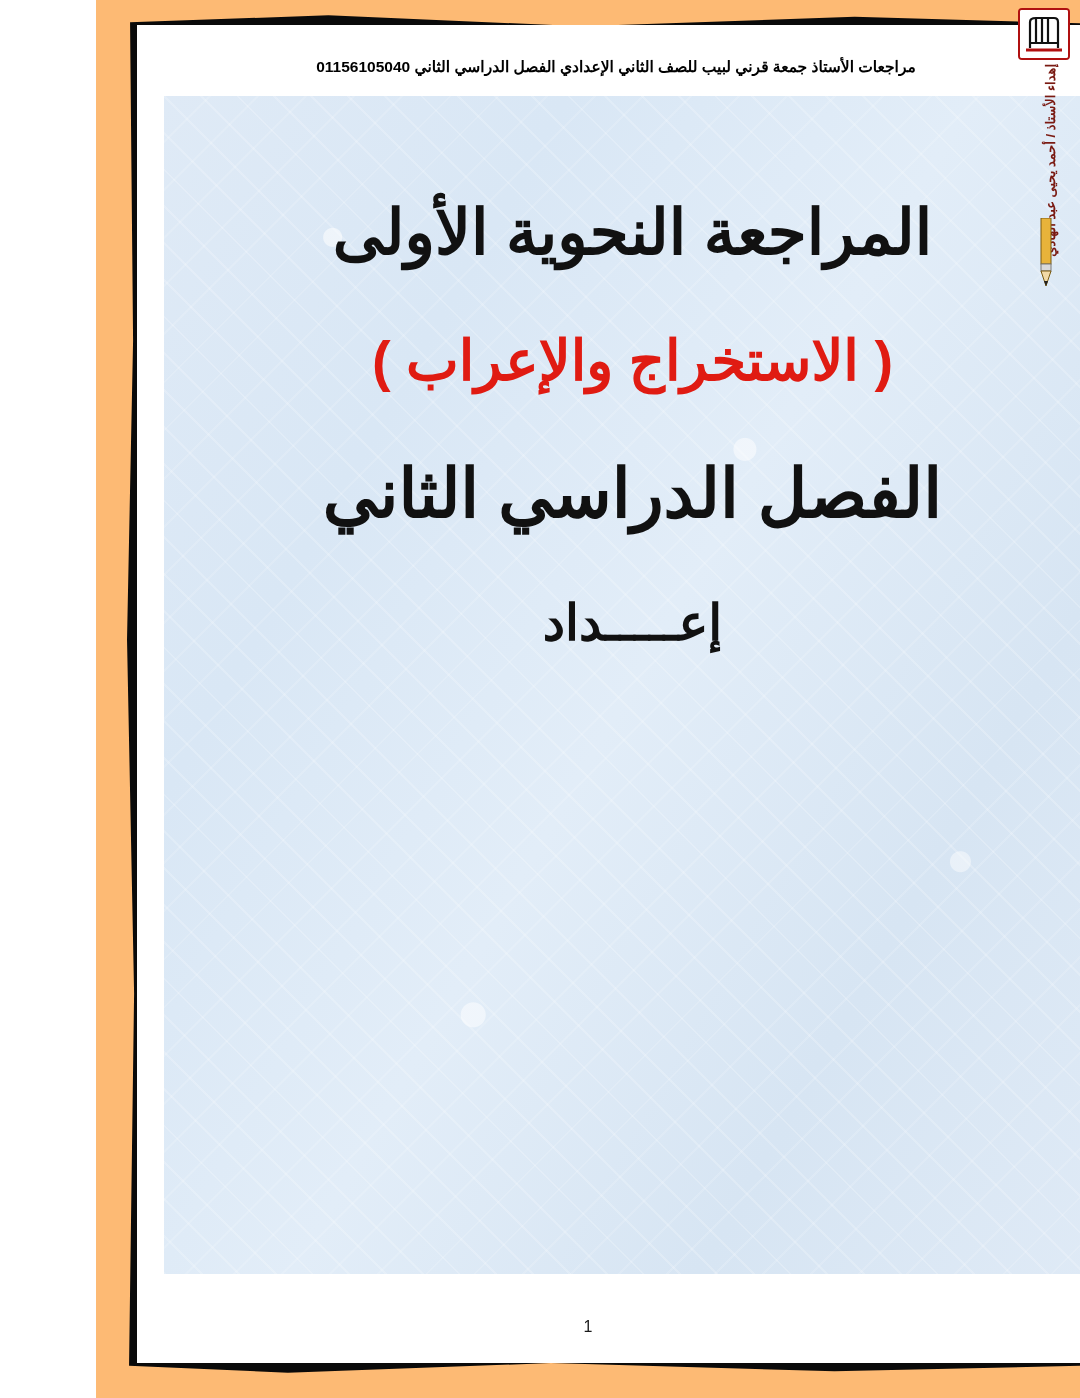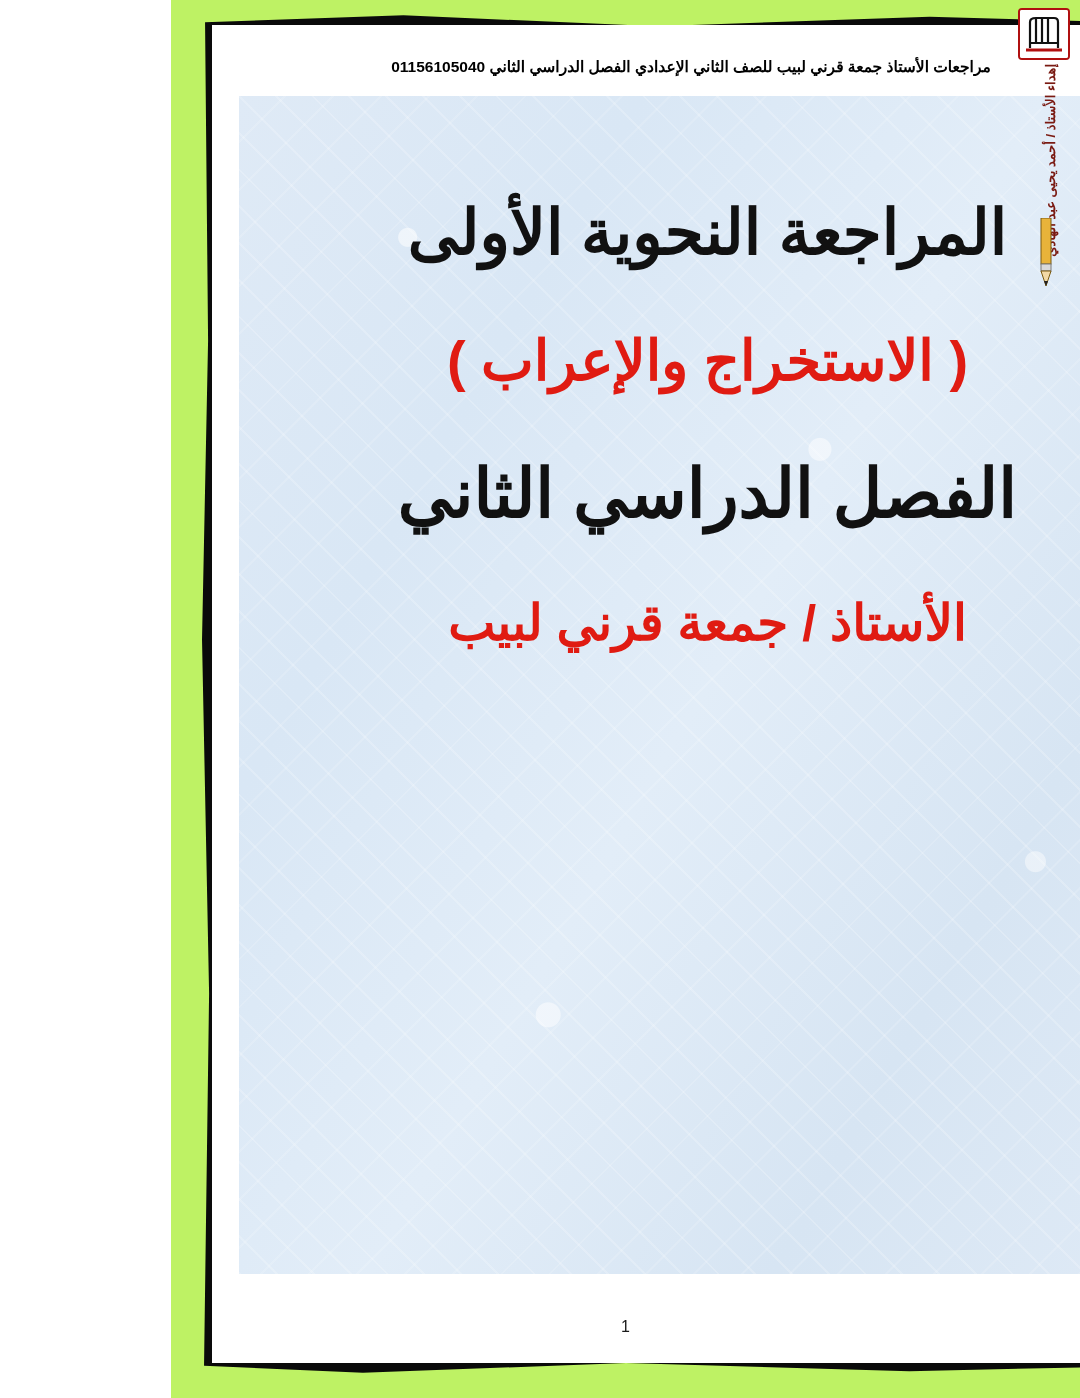--- a/index.html
+++ b/index.html
@@ -9,23 +9,23 @@
   }
   body {
     width: 1080px;
     height: 1398px;
     font-family: "Liberation Sans", sans-serif;
     overflow: hidden;
   }
 
   .page {
     position: relative;
-    width: 909px;
+    width: 984px;
     height: 1398px;
-    background: #bef264;
+    background: #fdba74;
     box-sizing: border-box;
   }
 
   
   .frame {
     position: absolute;
     left: 30px;
     top: 14px;
     width: 1012px;
     height: 1360px;
@@ -183,21 +183,21 @@
   <div class="frame"></div>
   <div class="frame-inner"></div>
 
   <div class="header-line">مراجعات الأستاذ جمعة قرني لبيب للصف الثاني الإعدادي الفصل الدراسي الثاني 01156105040</div>
 
   <div class="cover-panel">
     <div class="cover-text">
       <p class="line l1">المراجعة النحوية الأولى</p>
       <p class="line l3">( الاستخراج والإعراب )</p>
       <p class="line l4">الفصل الدراسي الثاني</p>
-      <p class="line l6">الأستاذ / جمعة قرني لبيب</p>
+      <p class="line l5">إعـــــداد</p>
     </div>
   </div>
 
   <div class="page-number">1</div>
 
   <div class="side-strip">
     <div class="logo-box">
       <svg width="48" height="48" viewBox="0 0 48 48" aria-hidden="true">
         <rect x="0" y="0" width="48" height="48" fill="#ffffff"></rect>
         <g stroke="#111111" stroke-width="2.2" fill="none">

